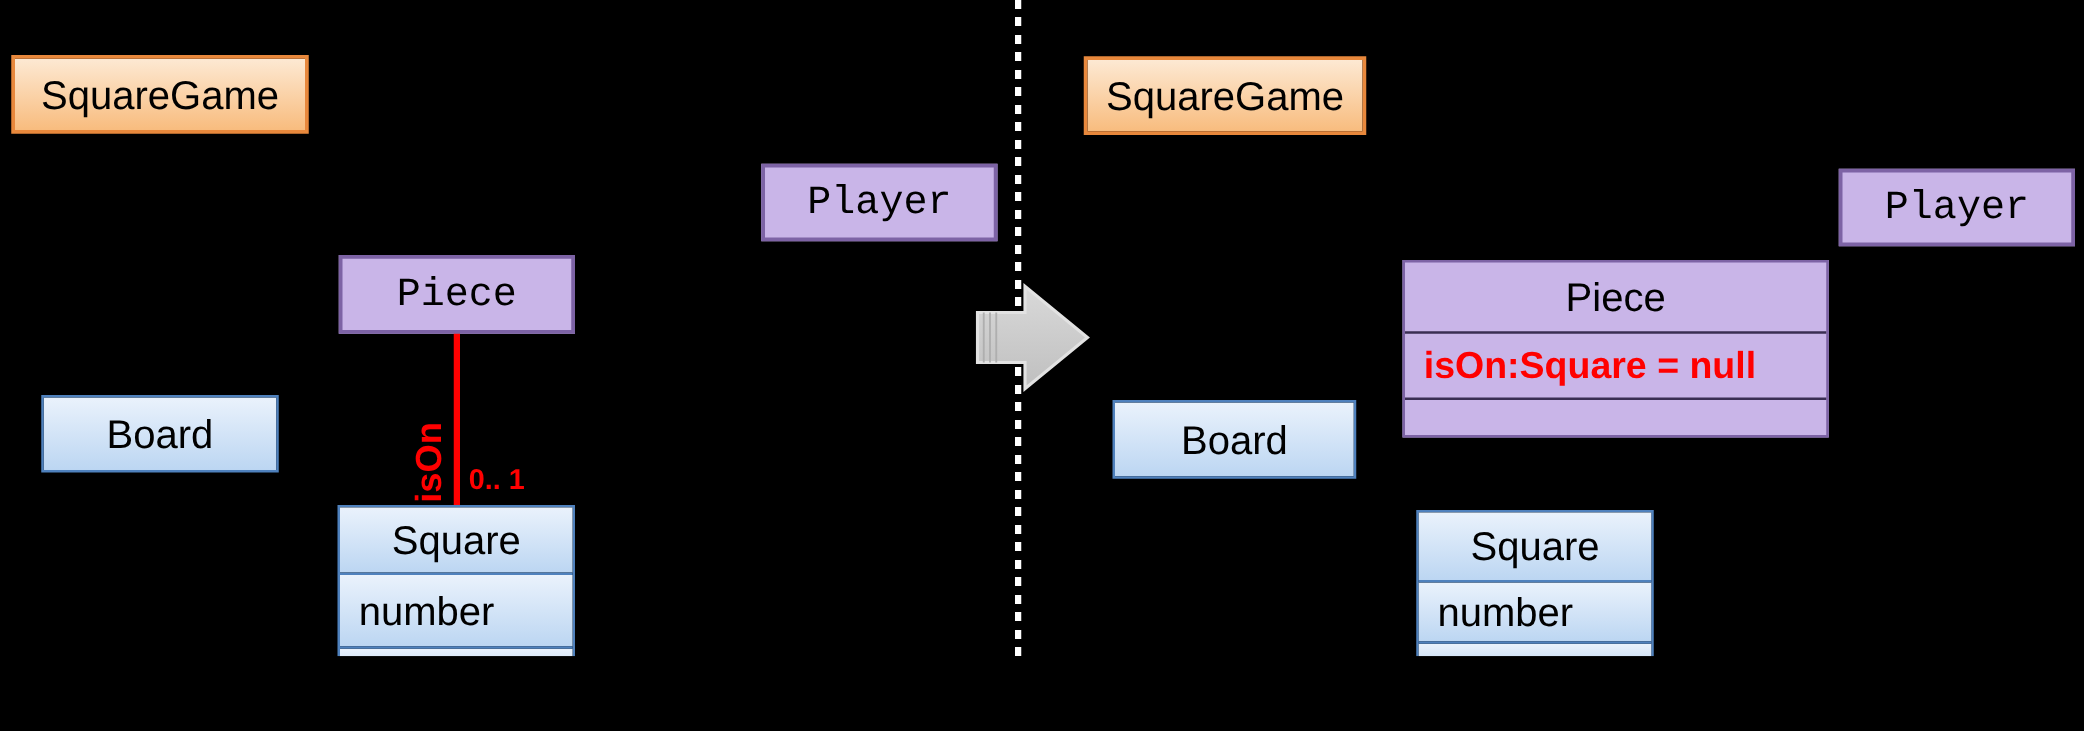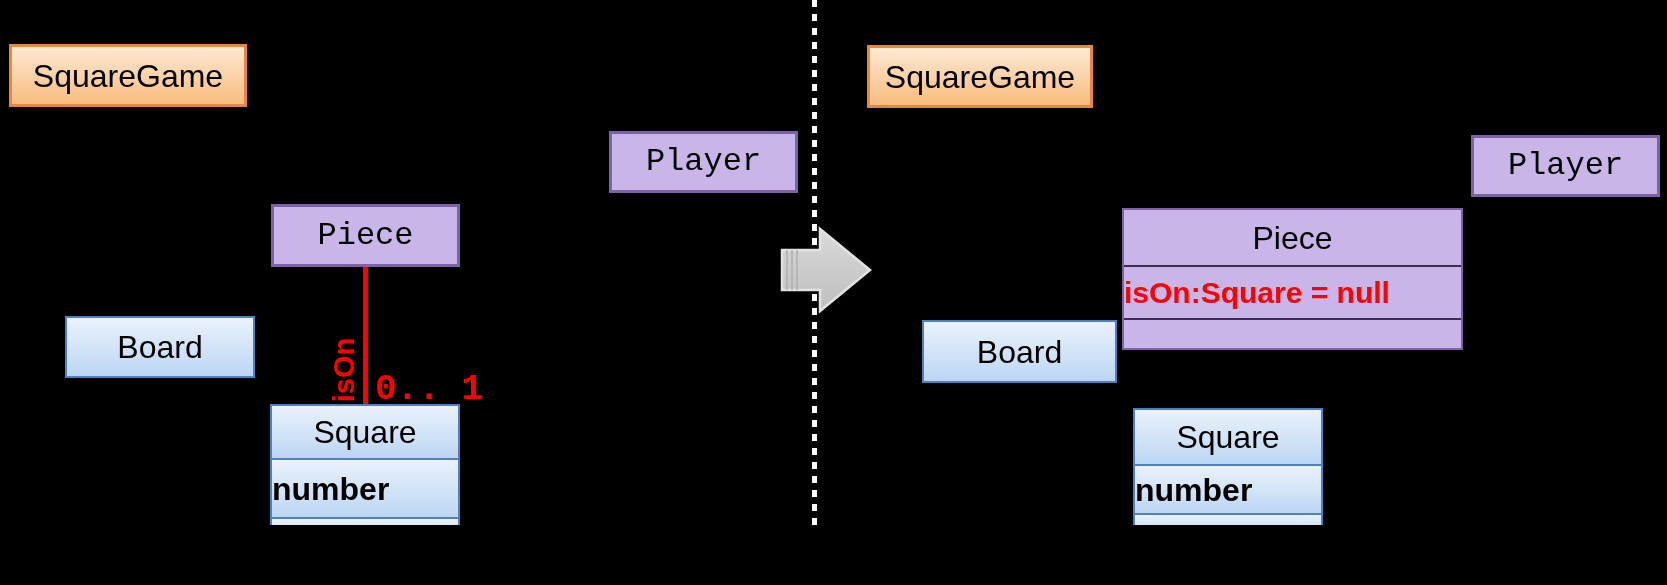--- a/index.html
+++ b/index.html
@@ -26,46 +26,44 @@
     border:3px solid var(--orange-border);
   }
   .purple{
     background:var(--purple-fill);
     border:3px solid var(--purple-border);
     font-family:Liberation Mono, monospace;
   }
   .blue{
     background:linear-gradient(180deg,var(--blue-fill-top) 0%,var(--blue-fill-bottom) 100%);
     border:2px solid var(--blue-border);
-    margin-left:32px;
   }
   .uml-class{position:absolute; box-sizing:border-box; display:flex; flex-direction:column;}
   .uml-class.blue-cls{border:2px solid var(--blue-border); background:none;justify-content:flex-end;}
   .uml-class.purple-cls{border:2px solid var(--purple-border); background:var(--purple-fill);}
   .compartment{
     box-sizing:border-box; display:flex; align-items:center; justify-content:center;
     font-size:32px; line-height:1; white-space:nowrap;
   }
   .blue-cls .compartment{
     background:linear-gradient(180deg,var(--blue-fill-top) 0%,var(--blue-fill-bottom) 100%);
   }
-  .blue-cls .compartment + .compartment{border-top:2px solid var(--blue-border);font-weight:bold;}
+  .blue-cls .compartment + .compartment{border-top:2px solid var(--blue-border);}
   .purple-cls .compartment + .compartment{border-top:2px solid #3A2E52;}
-  .attr-left{justify-content:flex-start; padding-left:0;}
+  .attr-left{justify-content:flex-start; padding-left:15px;}
   .red-bold{color:var(--red-accent); font-weight:bold; font-size:30px;}
   .assoc-line{position:absolute; background:var(--red-accent);}
   .assoc-name{
     position:absolute; color:var(--red-accent); font-weight:bold; font-size:29px;
     width:76px; height:76px; display:flex; align-items:center; justify-content:center;
     transform:rotate(-90deg); line-height:1;
   }
   .multiplicity{
-    position:absolute; color:var(--red-accent); font-weight:bold; font-size:36px; line-height:1;
+    position:absolute; color:var(--red-accent); font-weight:bold; font-size:23px; line-height:1;
     white-space:nowrap;
-    font-family:Liberation Mono, monospace;
   }
   .divider{
     position:absolute; top:0; height:585px; width:5px;
     background-image:repeating-linear-gradient(to bottom, var(--divider) 0 7px, transparent 7px 14px);
   }
   .transform-arrow{position:absolute;}
 </style>
 </head>
 <body>
 

